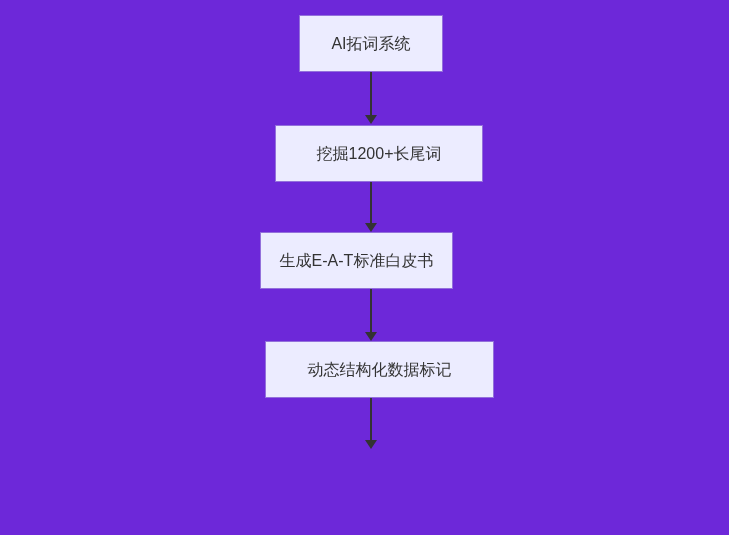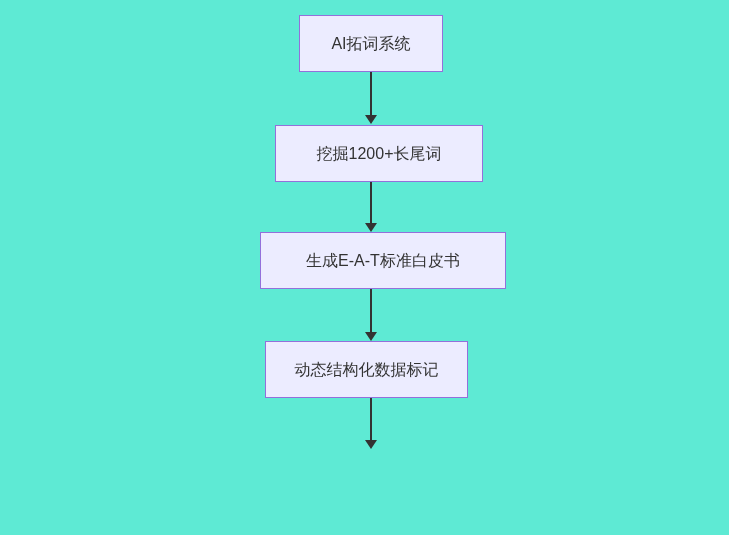--- a/index.html
+++ b/index.html
@@ -5,41 +5,41 @@
   html, body {
     margin: 0;
     padding: 0;
     background: #f9f9f9;
     font-family: "Liberation Sans", "DejaVu Sans", sans-serif;
   }
   .canvas {
     position: relative;
     width: 729px;
     height: 535px;
-    background: #5eead4;
+    background: #6d28d9;
     overflow: hidden;
   }
   .node {
     position: absolute;
     box-sizing: border-box;
     height: 57px;
     background: #ECECFF;
     border: 1px solid #9370DB;
     display: flex;
     align-items: center;
     justify-content: center;
     color: #333333;
     font-size: 16px;
     line-height: 1;
     white-space: nowrap;
   }
   .node-1 { left: 299px; top: 15px;  width: 144px; }
   .node-2 { left: 275px; top: 125px; width: 208px; }
-  .node-3 { left: 260px; top: 232px; width: 246px; }
-  .node-4 { left: 265px; top: 341px; width: 203px; }
+  .node-3 { left: 260px; top: 232px; width: 193px; }
+  .node-4 { left: 265px; top: 341px; width: 229px; }
   .node-5 { left: 254px; top: 449px; width: 234px; height: 56px; }
 
   .edge {
     position: absolute;
     left: 365px;            
     width: 12px;
     display: flex;
     flex-direction: column;
     align-items: center;
   }

